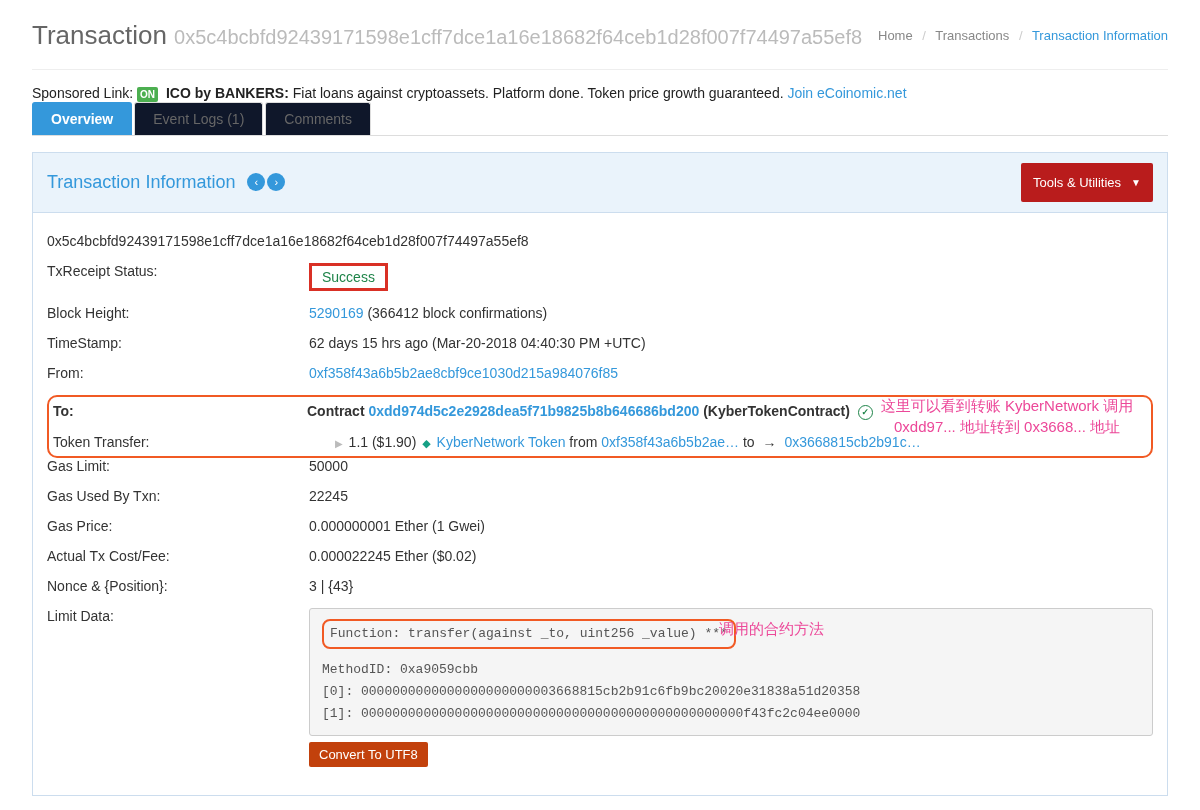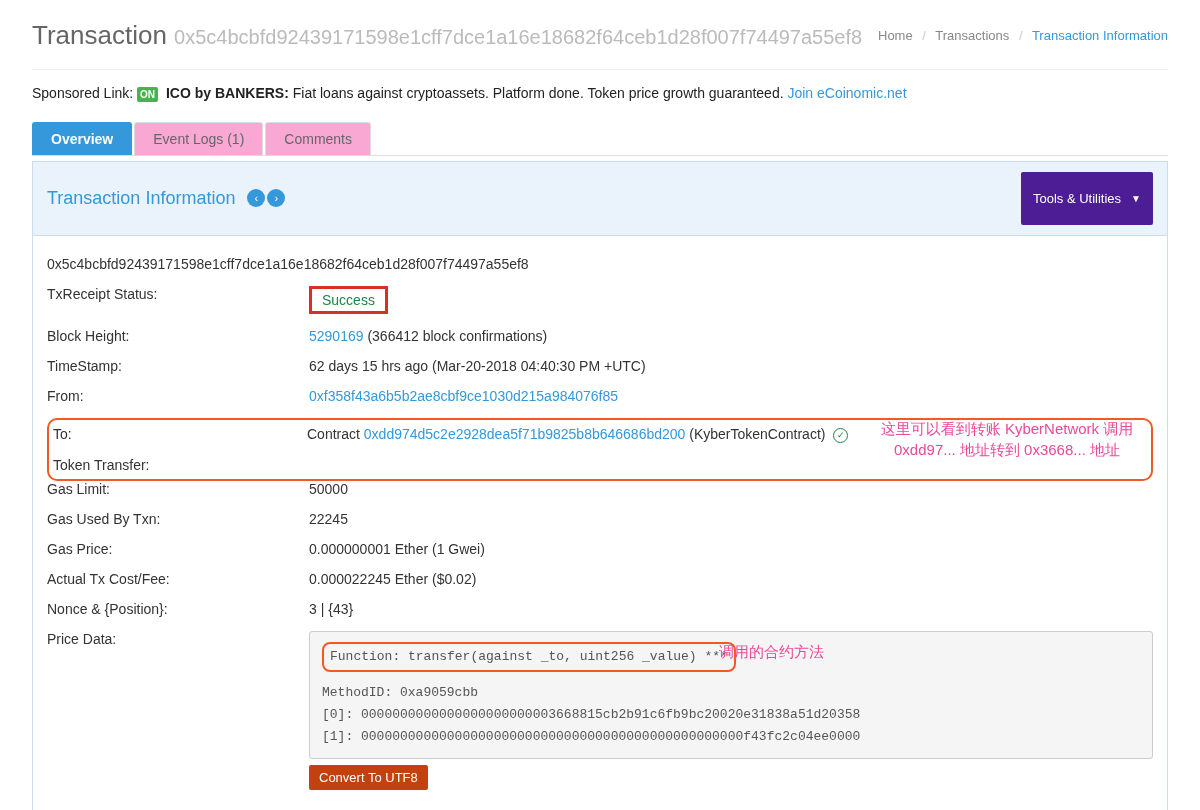--- a/index.html
+++ b/index.html
@@ -11,34 +11,34 @@
   }
   .page { width:1200px; margin:0 auto; padding:20px 32px; }
   .header-row { display:flex; justify-content:space-between; align-items:center; margin-bottom:18px;text-align:right; }
   .page-title { font-size:26px; font-weight:400; color:#666; }
   .page-title .hash { color:#bbb; font-size:20px; font-weight:300; }
   .breadcrumb { font-size:13px; color:#888; }
   .breadcrumb a { color:#888; text-decoration:none; cursor:pointer; }
   .breadcrumb .current { color:#3498db; }
   .breadcrumb .sep { margin:0 6px; color:#ccc; }
   hr.divider { border:none; border-top:1px solid #eee; margin-bottom:15px; }
-  .sponsored { font-size:14px; color:#222; margin-bottom:20px; }
+  .sponsored { font-size:14px; color:#222; }
   .sponsored .icon { display:inline-block; background:#4caf50; color:#fff; font-size:10px; font-weight:bold; padding:2px 3px; border-radius:2px; vertical-align:middle; margin-right:4px;}
   .sponsored a { color:#3498db; text-decoration:none; }
 
-  .tabs { display:flex; border-bottom:1px solid #ddd; margin-bottom:5px;}
-  .tab { padding:8px 18px; font-size:14px; color:#666; border:1px solid #ddd; border-bottom:none; margin-right:2px; cursor:pointer; background:#f9a8d4; border-radius:3px 3px 0 0;}
+  .tabs { display:flex; border-bottom:1px solid #ddd; margin-bottom:16px;}
+  .tab { padding:8px 18px; font-size:14px; color:#666; border:1px solid #ddd; border-bottom:none; margin-right:2px; cursor:pointer; background:#0f172a; border-radius:3px 3px 0 0;}
   .tab.active { background:#3498db; color:#fff; border-color:#3498db; font-weight:bold;}
   
   .panel { border:1px solid #cde; }
   .panel-header { background:#eaf3fb; padding:10px 14px; display:flex; justify-content:space-between; align-items:center; border-bottom:1px solid #cde;}
   .panel-header .title { color:#3498db; font-size:18px; display:flex; align-items:center; gap:10px;}
   .nav-arrows { display:flex; gap:0;}
   .nav-arrow { width:18px; height:18px; border-radius:50%; background:#3498db; color:#fff; display:inline-flex; align-items:center; justify-content:center; font-size:11px; cursor:pointer; margin-left:2px;}
-  .tools-btn { background:#4c1d95; color:#fff; padding:19px 12px; font-size:13px; border:none; border-radius:2px; cursor:pointer; display:flex; align-items:center; gap:10px;}
+  .tools-btn { background:#b91c1c; color:#fff; padding:12px 12px; font-size:13px; border:none; border-radius:2px; cursor:pointer; display:flex; align-items:center; gap:10px;}
   .tools-btn .caret { font-size:10px; }
 
   .panel-body { padding:20px 14px 14px 14px; }
   .row { display:flex; margin-bottom:14px; align-items:flex-start; font-size:14px; }
   .row .label { width:262px; color:#333; flex-shrink:0; }
   .row .value { flex:1; color:#333; word-break:break-all;}
   .link { color:#3498db; text-decoration:none; cursor:pointer;}
   .success { color:#1e8449; }
   .status-box { border:3px solid #d93025; padding:3px 10px; display:inline-block; }
   
@@ -125,28 +125,33 @@
         <div class="label">TimeStamp:</div>
         <div class="value">62 days 15 hrs ago (Mar-20-2018 04:40:30 PM +UTC)</div>
       </div>
       <div class="row">
         <div class="label">From:</div>
         <div class="value"><a class="link">0xf358f43a6b5b2ae8cbf9ce1030d215a984076f85</a></div>
       </div>
 
       <div class="anno-box">
         <div class="orange-box">
-          <div class="row" style="margin-bottom:14px;">
+          <div class="row" style="margin-bottom:14px;font-weight:bold;">
             <div class="label" style="width:254px;">To:</div>
             <div class="value">
               <span>Contract </span><a class="link">0xdd974d5c2e2928dea5f71b9825b8b646686bd200</a><span> (KyberTokenContract) </span><span class="verified-icon">✓</span>
             </div>
           </div>
           <div class="row" style="margin-bottom:0;gap:28px;">
             <div class="label" style="width:254px;">Token Transfer:</div>
+            <div class="value">
+              <span class="tri">▶</span><span> 1.1 ($1.90) </span><span class="token-icon">◆</span>
+              <a class="link">KyberNetwork Token</a><span>  from </span><a class="link">0xf358f43a6b5b2ae…</a><span> to </span><span class="arrow">→</span>
+              <a class="link">0x3668815cb2b91c…</a>
+            </div>
           </div>
         </div>
         <div class="orange-text" style="top:0; left:820px; width:280px;">这里可以看到转账 KyberNetwork 调用 0xdd97... 地址转到 0x3668... 地址</div>
       </div>
 
       <div class="row">
         <div class="label">Gas Limit:</div>
         <div class="value">50000</div>
       </div>
       <div class="row">
@@ -159,21 +164,21 @@
       </div>
       <div class="row">
         <div class="label">Actual Tx Cost/Fee:</div>
         <div class="value">0.000022245 Ether ($0.02)</div>
       </div>
       <div class="row">
         <div class="label">Nonce &amp; {Position}:</div>
         <div class="value">3 | {43}</div>
       </div>
       <div class="row">
-        <div class="label">Price Data:</div>
+        <div class="label">Limit Data:</div>
         <div class="value input-data-box anno-box">
           <div class="input-data">
             <span class="function-highlight">Function: transfer(against _to, uint256 _value) ***</span><br>
             <div>MethodID: 0xa9059cbb</div>
             <div>[0]:  0000000000000000000000003668815cb2b91c6fb9bc20020e31838a51d20358</div>
             <div>[1]:  0000000000000000000000000000000000000000000000000f43fc2c04ee0000</div>
           </div>
           <div class="orange-text" style="top:10px; left:410px;">调用的合约方法</div>
           <button class="convert-btn">Convert To UTF8</button>
         </div>

